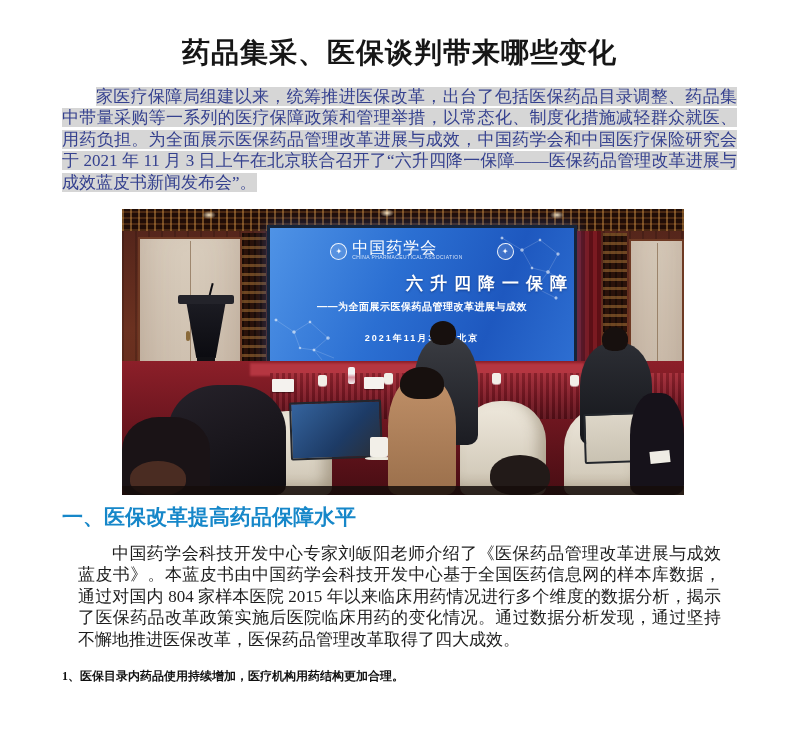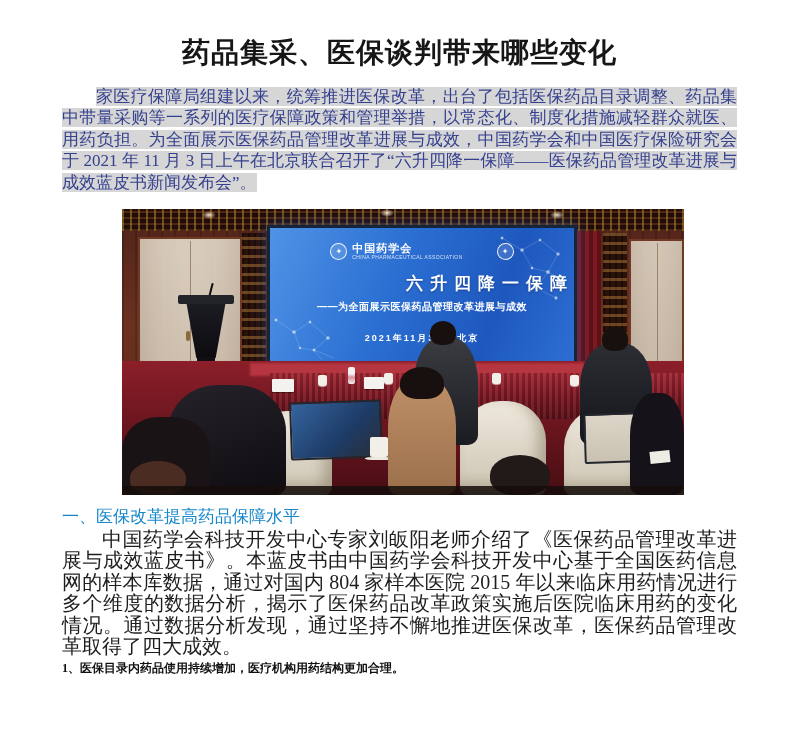--- a/index.html
+++ b/index.html
@@ -7,22 +7,22 @@
        font-family:"Liberation Serif","DejaVu Serif",serif;}
   .page{position:relative;width:800px;height:756px;}
 
   
   .article{padding:40px 63px 0 62px;}
   h1.title{margin:0 0 20px;text-align:center;font-size:28px;line-height:26px;
            font-weight:700;color:#161616;letter-spacing:1px;}
   p.intro{margin:0 0 16px;font-size:17px;line-height:21.4px;text-align:justify;
           text-indent:2em;}
   p.intro .hl{background:#d6d6d6;color:#35418f;}
-  h2.sec{margin:12px 0 2px;font-size:17px;line-height:20px;font-weight:400;color:#1687c9;}
-  p.body{margin:0;font-size:20px;line-height:21.4px;text-align:justify;
+  h2.sec{margin:12px 0 2px;font-size:21px;line-height:20px;font-weight:700;color:#1687c9;}
+  p.body{margin:16px;font-size:17px;line-height:21.4px;text-align:justify;
          text-indent:2em;color:#1d1d1d;}
   h3.sub{margin:1px 0 1px;font-size:12px;line-height:21px;font-weight:700;color:#101010;}
 
   
   .photo{position:relative;width:562px;height:286px;margin:1px 0 6px 60px;
          overflow:hidden;background:#4e2217;}
   .photo *{position:absolute;}
   .wall{left:0;top:0;width:562px;height:286px;
         background:
           repeating-linear-gradient(90deg,rgba(0,0,0,.16) 0 2px,transparent 2px 13px),
@@ -65,21 +65,21 @@
         box-shadow:0 0 14px rgba(40,90,180,.5);}
   .screen svg{left:0;top:0;}
   .logos{left:0;top:10px;width:100%;height:26px;display:flex;position:absolute;
          justify-content:center;gap:34px;align-items:center;}
   .logo{position:static;display:flex;align-items:center;gap:5px;}
   .emblem{position:static;width:15px;height:15px;border:1px solid rgba(255,255,255,.9);
           border-radius:50%;background:rgba(255,255,255,.14);color:#fff;font-size:8px;
           line-height:15px;text-align:center;flex:0 0 auto;font-family:"Liberation Sans",sans-serif;}
   .logo-txt{position:static;display:flex;flex-direction:column;color:#fff;
           font-family:"Liberation Sans",sans-serif;}
-  .logo-name{position:static;font-size:11px;font-weight:700;letter-spacing:1px;line-height:12px;}
+  .logo-name{position:static;font-size:16px;font-weight:400;letter-spacing:1px;line-height:12px;}
   .logo-name.cal{font-style:italic;letter-spacing:0;}
   .logo-sub{position:static;font-size:5px;letter-spacing:.4px;opacity:.8;line-height:6px;}
   .scr-title{left:0;top:44px;width:100%;text-align:right;color:#fff;font-size:17px;
           font-weight:700;letter-spacing:7px;font-family:"Liberation Sans",sans-serif;
           text-shadow:0 1px 2px rgba(0,30,90,.5);}
   .scr-sub{left:0;top:72px;width:100%;text-align:center;color:#fefefe;font-size:10px;
           font-weight:700;letter-spacing:.5px;font-family:"Liberation Sans",sans-serif;}
   .scr-date{left:0;top:104px;width:100%;text-align:center;color:#fff;font-size:9px;
           font-weight:700;letter-spacing:2px;font-family:"Liberation Sans",sans-serif;}
 

